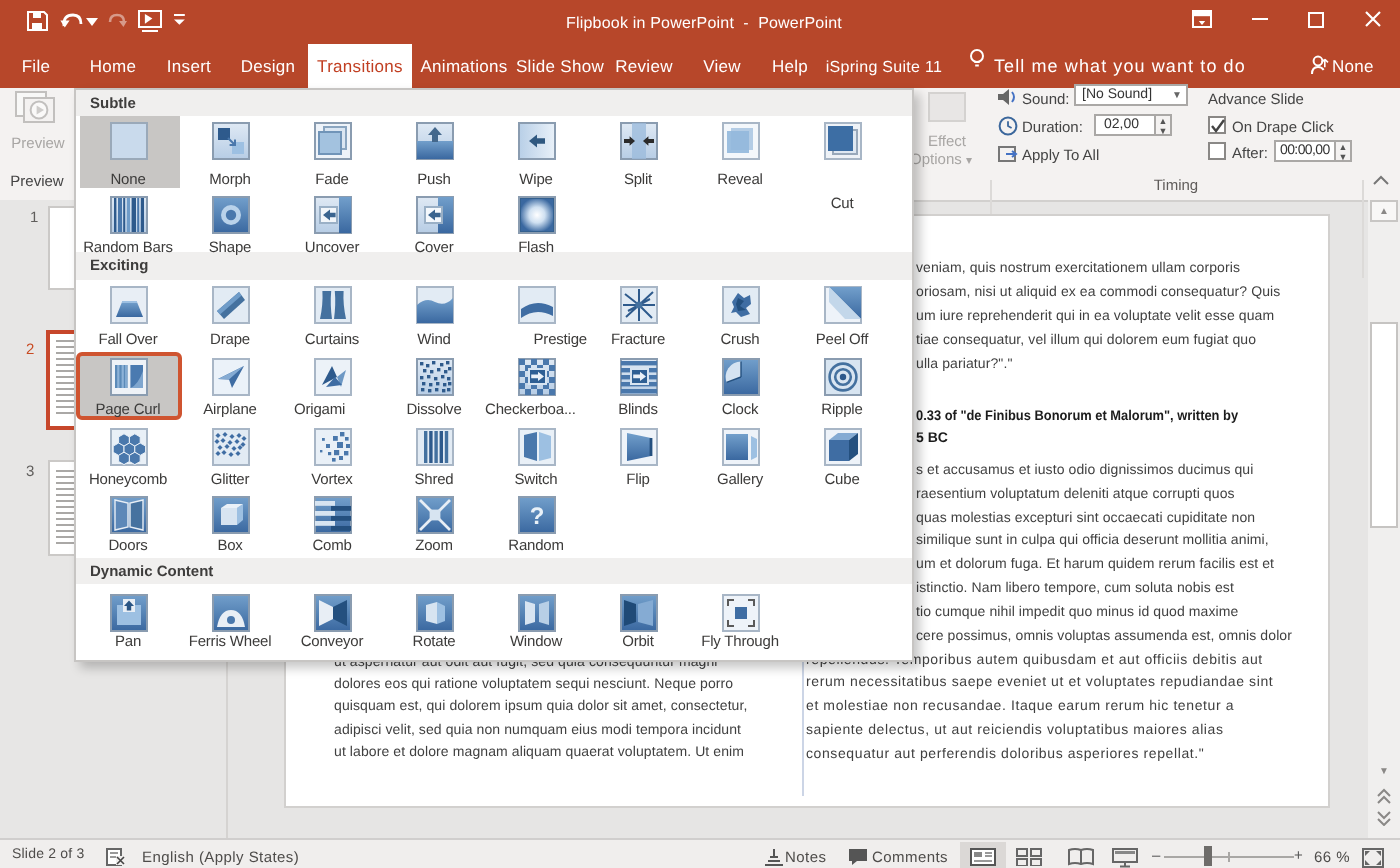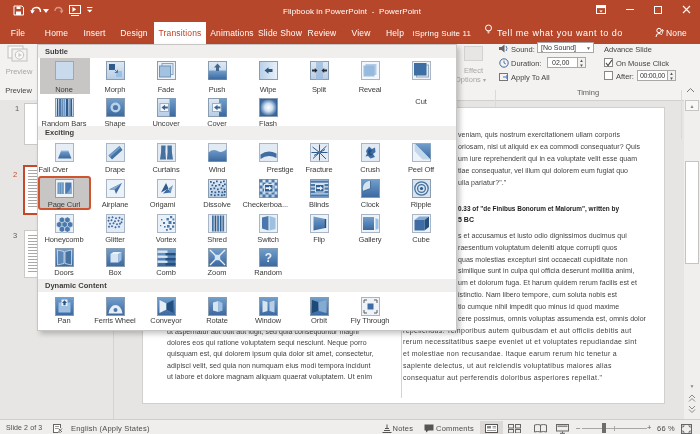--- a/index.html
+++ b/index.html
@@ -153,21 +153,21 @@
   <svg class="abs" style="left:499px;top:29px" width="11" height="10" viewBox="0 0 11 10">
       <rect x="0.5" y="0.5" width="8" height="7" fill="none" stroke="#777"></rect>
       <path d="M4 4 h5 M7 2.5 L9 4 L7 5.5" stroke="#4472c4" fill="none"></path>
     </svg>
   <div class="rtext" style="left:511px;top:29px">Apply To All</div>
   <div class="rtext" style="left:604px;top:1px">Advance Slide</div>
   <div class="abs" style="left:604px;top:14px;width:9px;height:9px;background:#fff;border:1px solid #8a8886"></div>
   <svg class="abs" style="left:605px;top:15px" width="8" height="8" viewBox="0 0 8 8">
       <path d="M1 4 L3 6.5 L7 1" fill="none" stroke="#444" stroke-width="1.2"></path>
     </svg>
-  <div class="rtext" style="left:616px;top:15px">On Mouse Click</div>
+  <div class="rtext" style="left:616px;top:15px">On Drape Click</div>
   <div class="abs" style="left:604px;top:27px;width:9px;height:9px;background:#fff;border:1px solid #8a8886"></div>
   <div class="rtext" style="left:616px;top:28px">After:</div>
   <div class="combo" style="left:637px;top:26px;width:31px;height:11px;line-height:10px;padding-left:2px;letter-spacing:-0.3px">00:00,00</div>
   <div class="abs" style="left:668px;top:26px;width:8px;height:11px;border:1px solid #aaa8a6;border-left:none;background:#f4f2f1;font-size:4.5px;color:#555;text-align:center;line-height:5px">▲<br>▼</div>
   <div class="rlab" style="left:558px;top:44px;width:60px;text-align:center">Timing</div>
   <div class="vsep" style="left:681px"></div>
   <svg class="abs" style="left:686px;top:43px" width="9" height="6" viewBox="0 0 9 6">
       <path d="M1 5 L4.5 1.5 L8 5" fill="none" stroke="#777" stroke-width="1"></path>
     </svg>
 </div>
@@ -390,21 +390,21 @@
 <svg class="abs" style="left:220.5px;top:53px" width="19" height="19" viewBox="0 0 19 19">
         <rect x="0.5" y="0.5" width="18" height="18" fill="#33608f" stroke="#8a9cb0"></rect>
         <rect x="1.5" y="1.5" width="16" height="16" fill="url(#rgF)"></rect>
       </svg>
 <div class="abs clab" style="left:204.5px;top:73.5px;width:51px;text-align:center">Flash</div>
 <svg class="abs" style="left:16.5px;top:98px" width="19" height="19" viewBox="0 0 19 19">
         <rect x="0.5" y="0.5" width="18" height="18" fill="#e8eef5" stroke="#a8b6c6"></rect>
         <polygon points="3,15.5 16.5,15.5 13.5,8 6,8" fill="url(#lgB)"></polygon>
         <path d="M6 8 H13.5" stroke="#9dc0e2"></path>
       </svg>
-<div class="abs clab" style="left:0.5px;top:120px;width:51px;text-align:left">Fall Over</div>
+<div class="abs clab" style="left:0.5px;top:120px;width:51px;text-align:center">Fall Over</div>
 <svg class="abs" style="left:67.5px;top:98px" width="19" height="19" viewBox="0 0 19 19">
         <rect x="0.5" y="0.5" width="18" height="18" fill="#e2ebf4" stroke="#a8b6c6"></rect>
         <polygon points="2.5,12.5 13.5,3 16.5,7 6,16.5" fill="#44719f"></polygon>
         <polygon points="2.5,12.5 13.5,3 14.8,4.8 4,14.3" fill="#6f9cc9"></polygon>
       </svg>
 <div class="abs clab" style="left:51.5px;top:120px;width:51px;text-align:center">Drape</div>
 <svg class="abs" style="left:118.5px;top:98px" width="19" height="19" viewBox="0 0 19 19">
         <rect x="0.5" y="0.5" width="18" height="18" fill="#e2ebf4" stroke="#a8b6c6"></rect>
         <path d="M4.2 2.5 H8.6 Q8 9 9 16.5 H3 Q4.6 9 4.2 2.5 Z" fill="#44719f"></path>
         <path d="M14.8 2.5 H10.4 Q11 9 10 16.5 H16 Q14.4 9 14.8 2.5 Z" fill="#44719f"></path>
@@ -453,21 +453,21 @@
         <polygon points="3,10.5 16,4 10,15 8.5,10.8" fill="#3f6da3"></polygon>
         <polygon points="3,10.5 16,4 8.5,10.8" fill="#85abd3"></polygon>
       </svg>
 <div class="abs clab" style="left:51.5px;top:154.5px;width:51px;text-align:center">Airplane</div>
 <svg class="abs" style="left:118.5px;top:134px" width="19" height="19" viewBox="0 0 19 19">
         <rect x="0.5" y="0.5" width="18" height="18" fill="#ecf2f8" stroke="#a8b6c6"></rect>
         <polygon points="4,13.5 9,4 11.5,9.5" fill="#2e5a8c"></polygon>
         <polygon points="11.5,9.5 16,6 13.5,14.5" fill="#6d98c4"></polygon>
         <polygon points="6,14.5 14,13.5 10.5,9.5" fill="#3f6da3"></polygon>
       </svg>
-<div class="abs clab" style="left:99px;top:154.5px;width:51px;text-align:center">Origami</div>
+<div class="abs clab" style="left:109px;top:154.5px;width:51px;text-align:left">Origami</div>
 <svg class="abs" style="left:169.5px;top:134px" width="19" height="19" viewBox="0 0 19 19">
         <rect x="0.5" y="0.5" width="18" height="18" fill="url(#lgL)" stroke="#8a9cb0"></rect>
         <rect x="2" y="2" width="1.7" height="1.7" fill="#2e5a8c"></rect>
         <rect x="5" y="3" width="1.7" height="1.7" fill="#2e5a8c"></rect>
         <rect x="8" y="1.5" width="1.7" height="1.7" fill="#2e5a8c"></rect>
         <rect x="12" y="2.5" width="1.7" height="1.7" fill="#2e5a8c"></rect>
         <rect x="15" y="1.5" width="1.7" height="1.7" fill="#2e5a8c"></rect>
         <rect x="3.5" y="5.5" width="1.7" height="1.7" fill="#2e5a8c"></rect>
         <rect x="7" y="6" width="1.7" height="1.7" fill="#2e5a8c"></rect>
         <rect x="10.5" y="5" width="1.7" height="1.7" fill="#2e5a8c"></rect>

